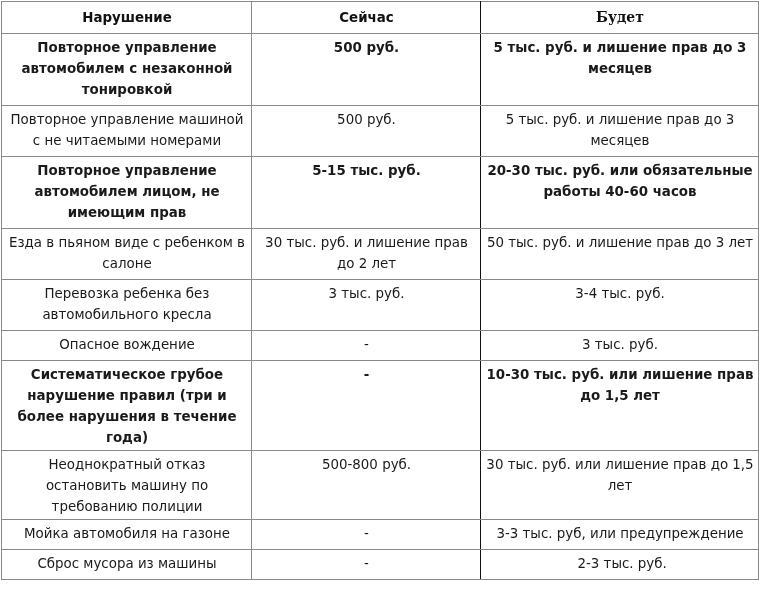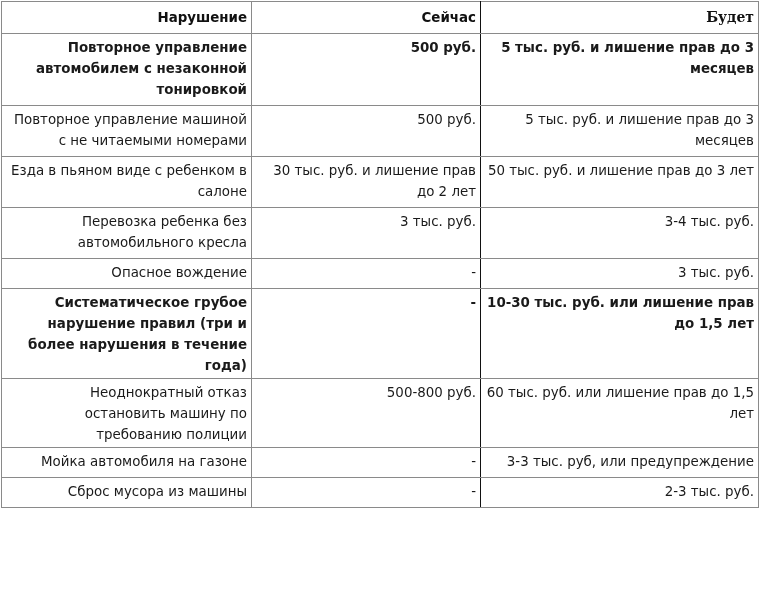--- a/index.html
+++ b/index.html
@@ -21,21 +21,21 @@
       top: 1px;
       width: 757px;
       border-collapse: collapse;
       table-layout: fixed;
       font-size: 13.4px;
       line-height: 21px;
     }
     .doc-table td, .doc-table th {
       border: 1.5px solid #8a8a8a;
       vertical-align: top;
-      text-align: right;
+      text-align: center;
       padding: 3px 4px 2px 5px;
       word-wrap: break-word;
     }
     .doc-table th {
       font-weight: bold;
       color: #111;
       height: 24px;
       padding-top: 5px;
     }
     .doc-table th.serif-head {
@@ -79,20 +79,25 @@
     <tr class="h3">
       <td>Повторное управление автомобилем с незаконной тонировкой</td>
       <td class="col-now">500 руб.</td>
       <td>5 тыс. руб. и лишение прав до 3 месяцев</td>
     </tr>
     <tr class="h2">
       <td>Повторное управление машиной с не читаемыми номерами</td>
       <td class="col-now">500 руб.</td>
       <td>5 тыс. руб. и лишение прав до 3 месяцев</td>
     </tr>
+    <tr class="h3">
+      <td>Повторное управление автомобилем лицом, не имеющим прав</td>
+      <td class="col-now">5-15 тыс. руб.</td>
+      <td>20-30 тыс. руб. или обязательные работы 40-60 часов</td>
+    </tr>
     <tr class="h2">
       <td>Езда в пьяном виде с ребенком в салоне</td>
       <td class="col-now">30 тыс. руб. и лишение прав до 2 лет</td>
       <td>50 тыс. руб. и лишение прав до 3 лет</td>
     </tr>
     <tr class="h2">
       <td>Перевозка ребенка без автомобильного кресла</td>
       <td class="col-now">3 тыс. руб.</td>
       <td>3-4 тыс. руб.</td>
     </tr>
@@ -102,21 +107,21 @@
       <td>3 тыс. руб.</td>
     </tr>
     <tr class="h3">
       <td>Систематическое грубое нарушение правил (три и более нарушения в течение года)</td>
       <td class="col-now">-</td>
       <td>10-30 тыс. руб. или лишение прав до 1,5 лет</td>
     </tr>
     <tr class="h2">
       <td>Неоднократный отказ остановить машину по требованию полиции</td>
       <td class="col-now">500-800 руб.</td>
-      <td>60 тыс. руб. или лишение прав до 1,5 лет</td>
+      <td>30 тыс. руб. или лишение прав до 1,5 лет</td>
     </tr>
     <tr class="h1">
       <td>Мойка автомобиля на газоне</td>
       <td class="col-now">-</td>
       <td>3-3 тыс. руб, или предупреждение</td>
     </tr>
     <tr class="h1">
       <td>Сброс мусора из машины</td>
       <td class="col-now">-</td>
       <td style="white-space:pre;"> 2-3 тыс. руб.</td>

